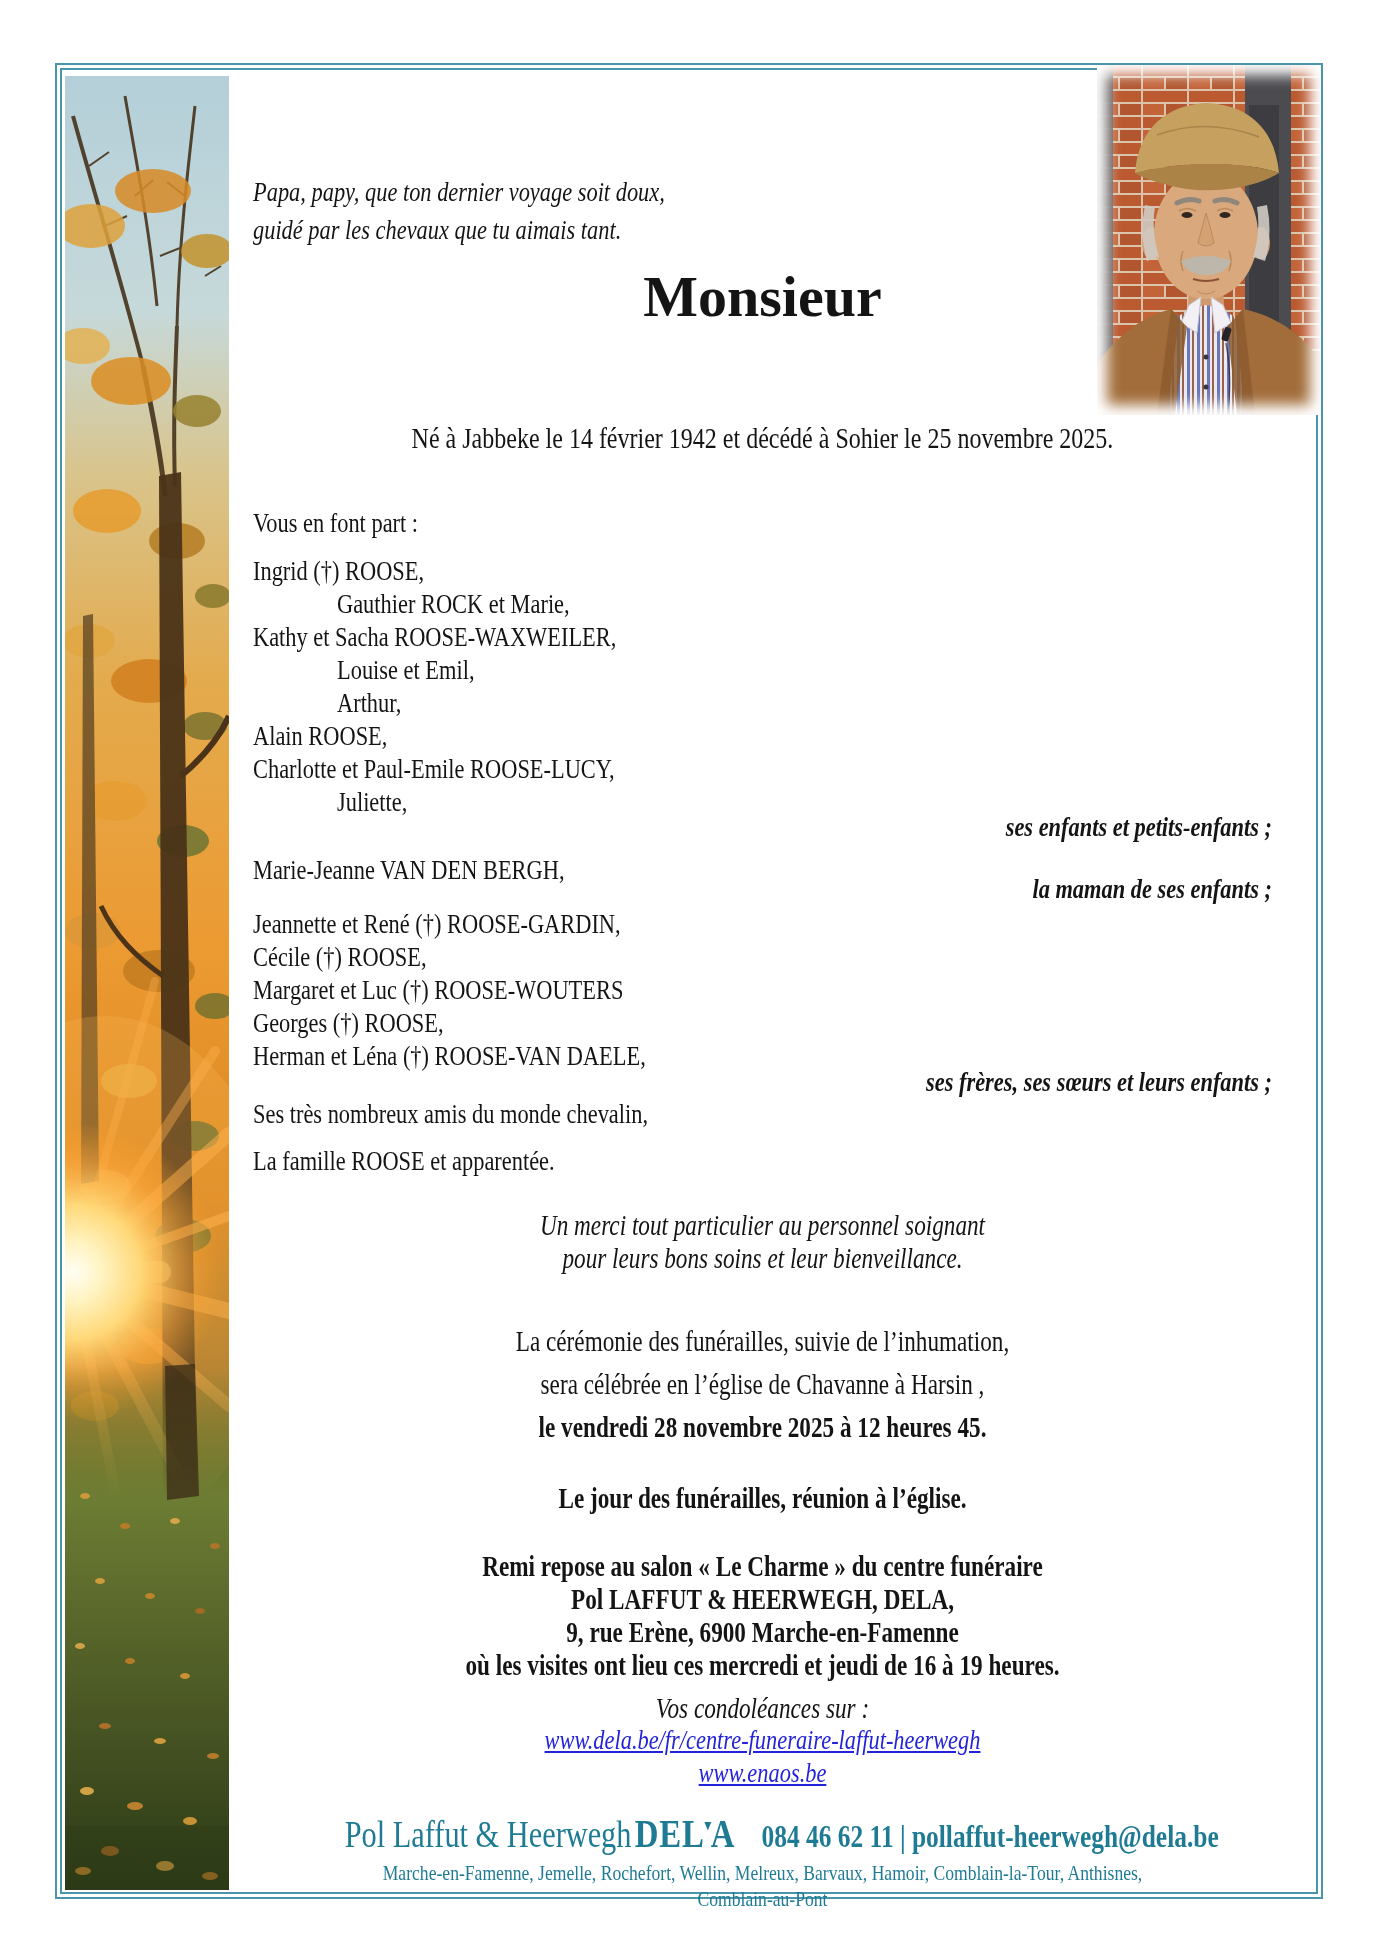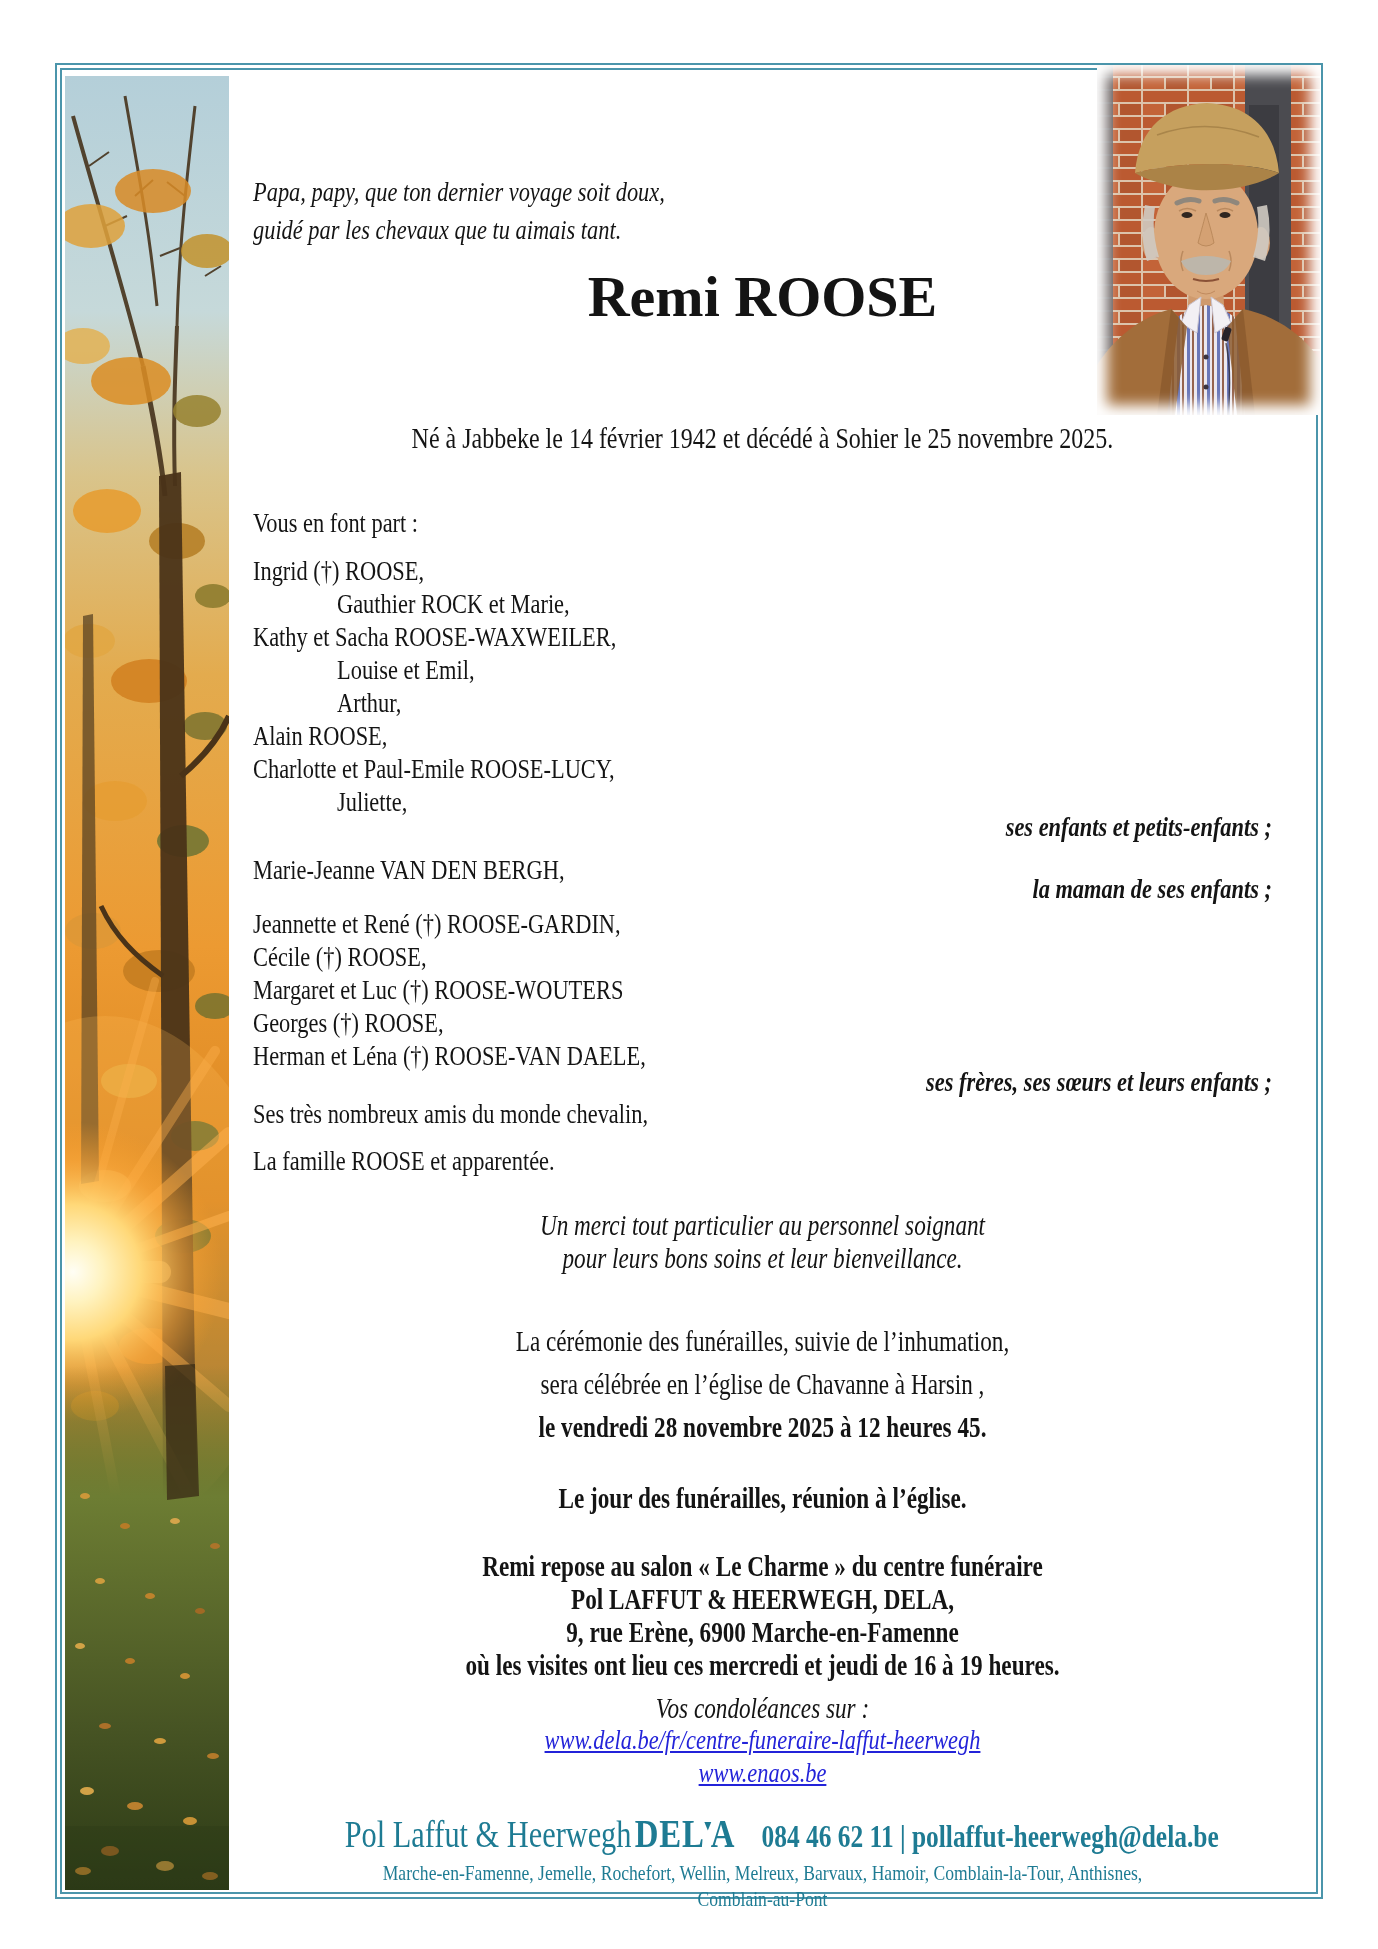--- a/index.html
+++ b/index.html
@@ -244,21 +244,21 @@
       <path d="M129,278 q6,30 2,72" stroke="#26222a" stroke-width="1.5" fill="none" opacity=".7"></path>
     </svg>
   </div>
 
   <div class="abs col quote sx-left">
     <div>Papa, papy, que ton dernier voyage soit doux,</div>
     <div>guidé par les chevaux que tu aimais tant.</div>
   </div>
 
   <div class="abs col title tc">
-    <div>Remi ROOSE</div>
+    <div>Monsieur</div>
   </div>
 
   <div class="abs col birth tc sx-center">Né à Jabbeke le 14 février 1942 et décédé à Sohier le 25 novembre 2025.</div>
 
   <div class="abs col intro sx-left">Vous en font part :</div>
 
   <div class="abs col names children-block sx-left">
     <div>Ingrid (†) ROOSE,</div>
     <div class="indent">Gauthier ROCK et Marie,</div>
     <div>Kathy et Sacha ROOSE-WAXWEILER,</div>

